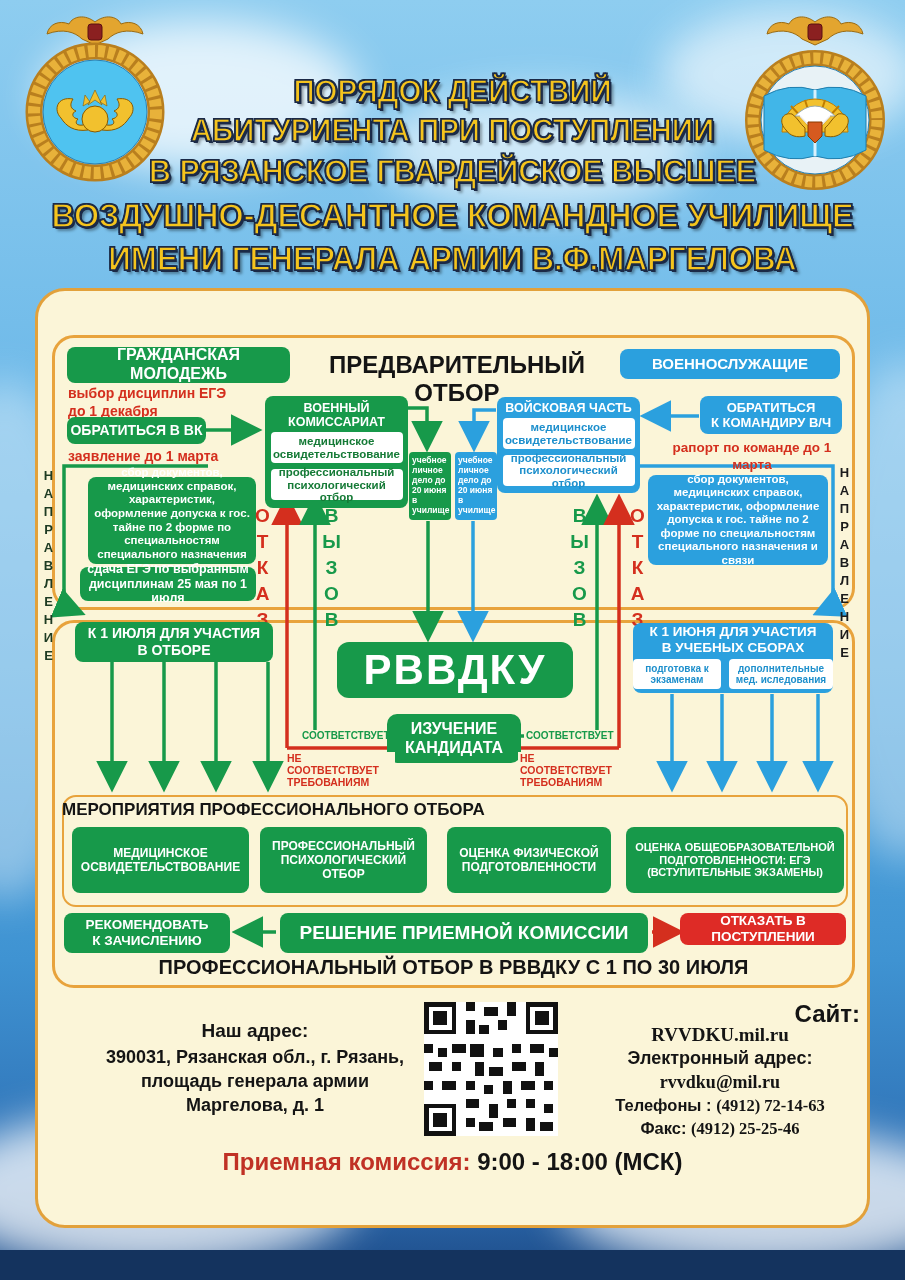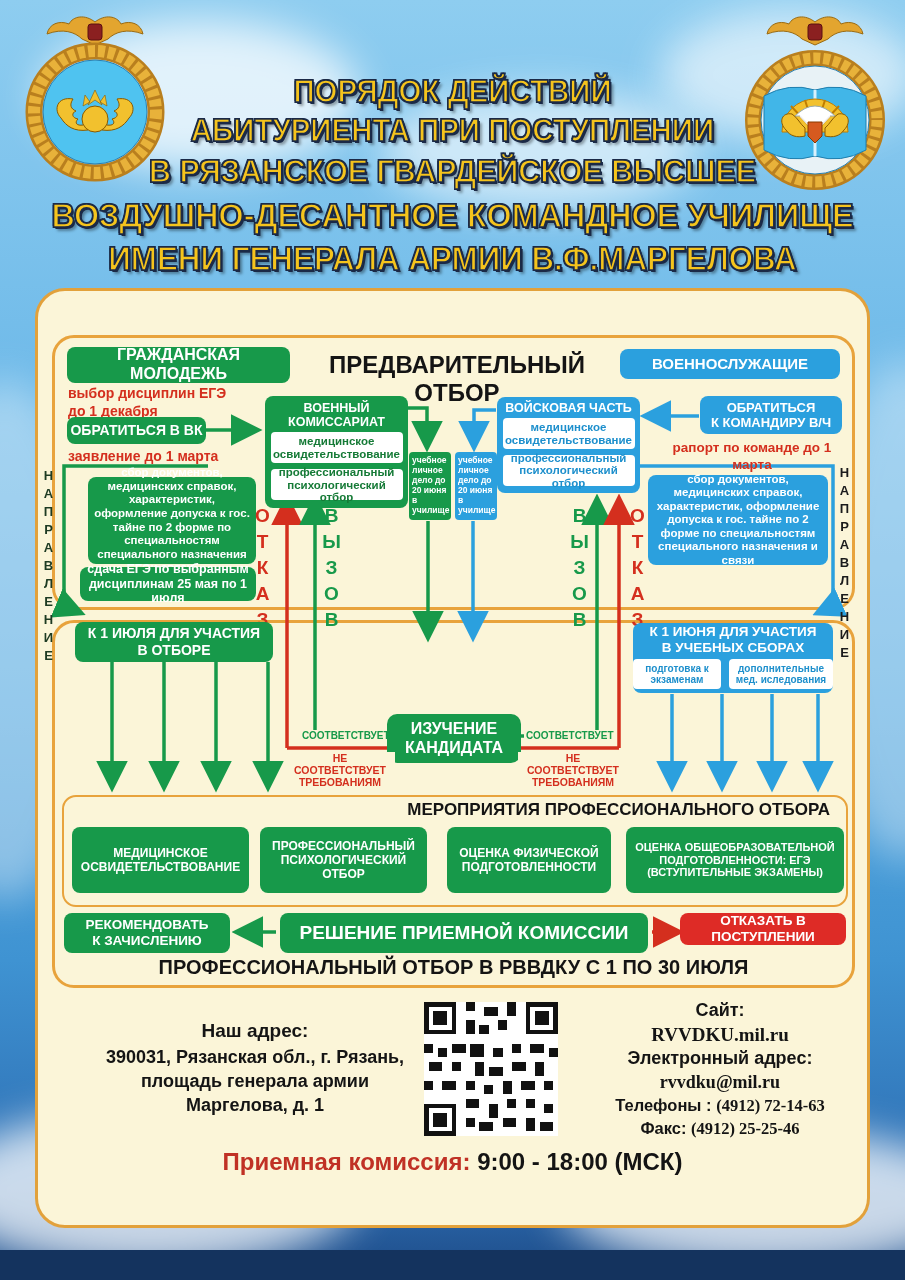--- a/index.html
+++ b/index.html
@@ -21,21 +21,21 @@
   .rbox{background:#DE2B26;color:#fff;font-weight:bold;border-radius:8px;
     display:flex;align-items:center;justify-content:center;text-align:center;line-height:1.18;}
   .wsub{background:#fff;border-radius:4px;font-weight:bold;text-align:center;line-height:1.1;
     display:flex;align-items:center;justify-content:center;margin:3px 4px;padding:2px 2px;}
   .wsub.g{color:#157A36;}
   .wsub.b{color:#1D8FCC;}
   .redtxt{color:#D42F1E;font-weight:bold;line-height:1.25;}
   .blk{color:#141414;font-weight:bold;}
   .pre{white-space:pre-line;}
   .vtext{writing-mode:vertical-rl;text-orientation:upright;font-weight:bold;letter-spacing:3px;line-height:1;}
-  .masklbl{background:#FBF5D8;font-weight:bold;text-align:center;line-height:1.15;padding:0 2px;}
+  .masklbl{background:#FBF5D8;font-weight:bold;text-align:left;line-height:1.15;padding:0 2px;}
   .z10{z-index:10;}
   svg.overlay{position:absolute;left:0;top:0;z-index:5;}
   .serif{font-family:"Liberation Serif",serif;}
 </style>
 </head>
 <body>
 
 <div id="poster">
 
   <div class="cloud" style="left:40px;top:20px;width:320px;height:150px;"></div>
@@ -172,41 +172,42 @@
   <div class="abs vtext z10" style="left:253px;top:505px;height:110px;font-size:19px;color:#D42F1E;letter-spacing:5px;">ОТКАЗ</div>
   <div class="abs vtext z10" style="left:322px;top:505px;height:110px;font-size:19px;color:#17994A;letter-spacing:5px;">ВЫЗОВ</div>
   <div class="abs vtext z10" style="left:570px;top:505px;height:110px;font-size:19px;color:#17994A;letter-spacing:5px;">ВЫЗОВ</div>
   <div class="abs vtext z10" style="left:628px;top:505px;height:110px;font-size:19px;color:#D42F1E;letter-spacing:5px;">ОТКАЗ</div>
 
   <div class="abs gbox z10" style="left:409px;top:452px;width:42px;height:68px;font-size:8.5px;justify-content:flex-start;align-items:flex-start;text-align:left;padding:3px;border-radius:4px;">учебное личное дело до 20 июня в училище</div>
   <div class="abs bbox z10" style="left:455px;top:452px;width:42px;height:68px;font-size:8.5px;justify-content:flex-start;align-items:flex-start;text-align:left;padding:3px;border-radius:4px;">учебное личное дело до 20 июня в училище</div>
 
   <div class="abs gbox pre z10" style="left:75px;top:622px;width:198px;height:40px;font-size:14px;">К 1 ИЮЛЯ ДЛЯ УЧАСТИЯ
 В ОТБОРЕ</div>
+  <div class="abs gbox z10" style="left:337px;top:642px;width:236px;height:56px;font-size:42px;letter-spacing:2px;border-radius:12px;">РВВДКУ</div>
 
   <div class="abs bbox z10" style="left:633px;top:623px;width:200px;height:70px;flex-direction:column;padding:3px 0;">
     <div class="pre" style="font-size:13.5px;line-height:1.15;text-align:center;">К 1 ИЮНЯ ДЛЯ УЧАСТИЯ
 В УЧЕБНЫХ СБОРАХ</div>
     <div style="display:flex;">
       <div class="wsub b" style="font-size:10px;width:84px;height:26px;">подготовка к экзаменам</div>
       <div class="wsub b" style="font-size:10px;width:100px;height:26px;">дополнительные мед. иследования</div>
     </div>
   </div>
 
   <div class="abs gbox pre z10" style="left:387px;top:714px;width:134px;height:49px;font-size:16px;border-radius:10px;">ИЗУЧЕНИЕ
 КАНДИДАТА</div>
 
   <div class="abs masklbl z10" style="left:300px;top:730px;width:86px;font-size:10px;color:#17994A;">СООТВЕТСТВУЕТ</div>
   <div class="abs masklbl z10" style="left:524px;top:730px;width:86px;font-size:10px;color:#17994A;">СООТВЕТСТВУЕТ</div>
   <div class="abs masklbl pre z10" style="left:285px;top:752px;width:110px;font-size:10.5px;color:#D42F1E;">НЕ СООТВЕТСТВУЕТ
 ТРЕБОВАНИЯМ</div>
   <div class="abs masklbl pre z10" style="left:518px;top:752px;width:110px;font-size:10.5px;color:#D42F1E;">НЕ СООТВЕТСТВУЕТ
 ТРЕБОВАНИЯМ</div>
 
-  <div class="abs blk z10" style="left:44px;top:800px;width:786px;font-size:17px;text-align:right;">МЕРОПРИЯТИЯ ПРОФЕССИОНАЛЬНОГО ОТБОРА</div>
+  <div class="abs blk z10" style="left:62px;top:800px;width:786px;font-size:17px;text-align:left;">МЕРОПРИЯТИЯ ПРОФЕССИОНАЛЬНОГО ОТБОРА</div>
   <div class="abs gbox z10" style="left:72px;top:827px;width:177px;height:66px;font-size:12px;padding:2px 4px;">МЕДИЦИНСКОЕ ОСВИДЕТЕЛЬСТВОВАНИЕ</div>
   <div class="abs gbox z10" style="left:260px;top:827px;width:167px;height:66px;font-size:12px;padding:2px 4px;">ПРОФЕССИОНАЛЬНЫЙ ПСИХОЛОГИЧЕСКИЙ ОТБОР</div>
   <div class="abs gbox z10" style="left:447px;top:827px;width:164px;height:66px;font-size:12px;padding:2px 4px;">ОЦЕНКА ФИЗИЧЕСКОЙ ПОДГОТОВЛЕННОСТИ</div>
   <div class="abs gbox z10" style="left:626px;top:827px;width:218px;height:66px;font-size:11px;padding:2px 4px;">ОЦЕНКА ОБЩЕОБРАЗОВАТЕЛЬНОЙ ПОДГОТОВЛЕННОСТИ: ЕГЭ (ВСТУПИТЕЛЬНЫЕ ЭКЗАМЕНЫ)</div>
 
   <div class="abs gbox pre z10" style="left:64px;top:913px;width:166px;height:40px;font-size:13.5px;">РЕКОМЕНДОВАТЬ
 К ЗАЧИСЛЕНИЮ</div>
   <div class="abs gbox z10" style="left:280px;top:913px;width:368px;height:40px;font-size:19px;">РЕШЕНИЕ ПРИЕМНОЙ КОМИССИИ</div>
   <div class="abs rbox pre z10" style="left:680px;top:913px;width:166px;height:32px;font-size:13.5px;">ОТКАЗАТЬ В
 ПОСТУПЛЕНИИ</div>
@@ -268,21 +269,21 @@
           <rect x="26" y="22" width="2" height="2"></rect>
         <rect x="9" y="25" width="2" height="2"></rect>
           <rect x="12" y="26" width="3" height="2"></rect>
           <rect x="17" y="25" width="3" height="2"></rect>
         <rect x="22" y="25" width="2" height="3"></rect>
           <rect x="25" y="26" width="3" height="2"></rect>
       </g>
     </svg>
   </div>
 
-  <div class="abs blk z10" style="left:580px;top:1000px;width:280px;font-size:18px;text-align:center;">Сайт:</div>
+  <div class="abs blk z10" style="left:580px;top:1000px;width:280px;font-size:24px;text-align:right;">Сайт:</div>
   <div class="abs blk serif z10" style="left:580px;top:1024px;width:280px;font-size:19px;text-align:center;">RVVDKU.mil.ru</div>
   <div class="abs blk z10" style="left:580px;top:1048px;width:280px;font-size:18px;text-align:center;">Электронный адрес:</div>
   <div class="abs blk serif z10" style="left:580px;top:1072px;width:280px;font-size:18px;text-align:center;">rvvdku@mil.ru</div>
   <div class="abs z10" style="left:560px;top:1096px;width:320px;font-size:16.5px;text-align:center;">
     <span class="blk">Телефоны :</span>
     <span class="blk serif">(4912) 72-14-63</span>
   </div>
   <div class="abs z10" style="left:560px;top:1119px;width:320px;font-size:16.5px;text-align:center;">
     <span class="blk">Факс:</span>
     <span class="blk serif">(4912) 25-25-46</span>

